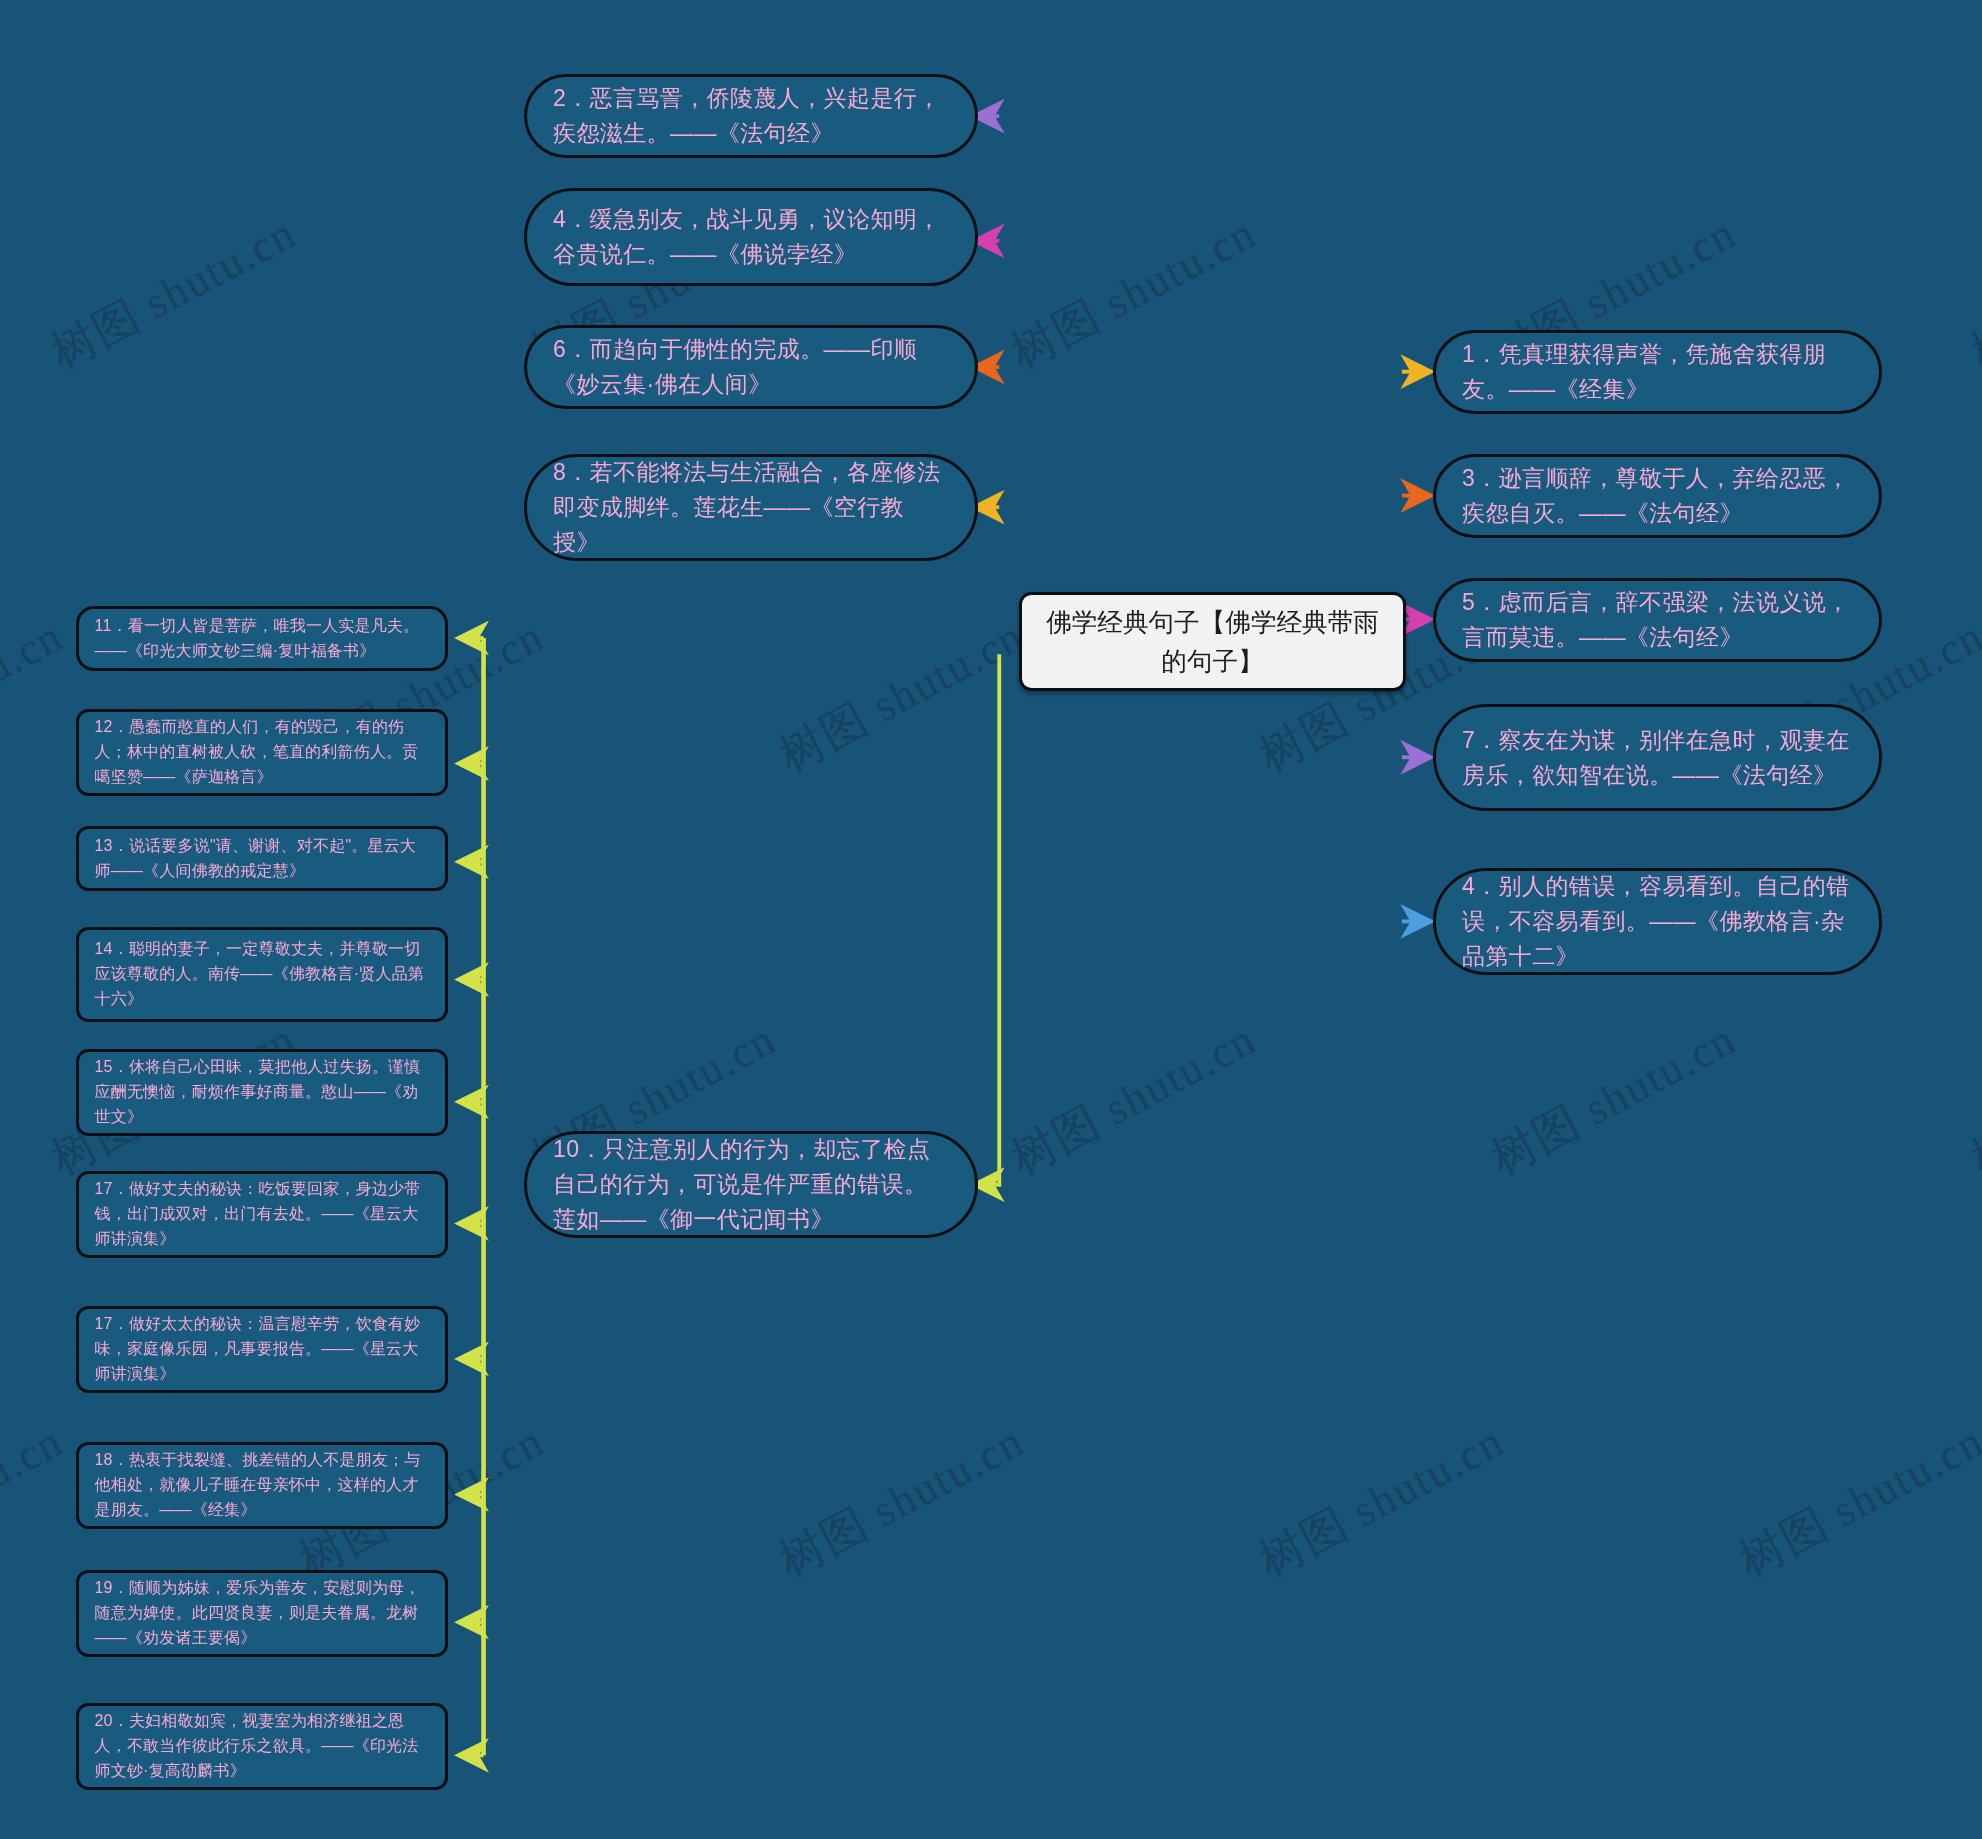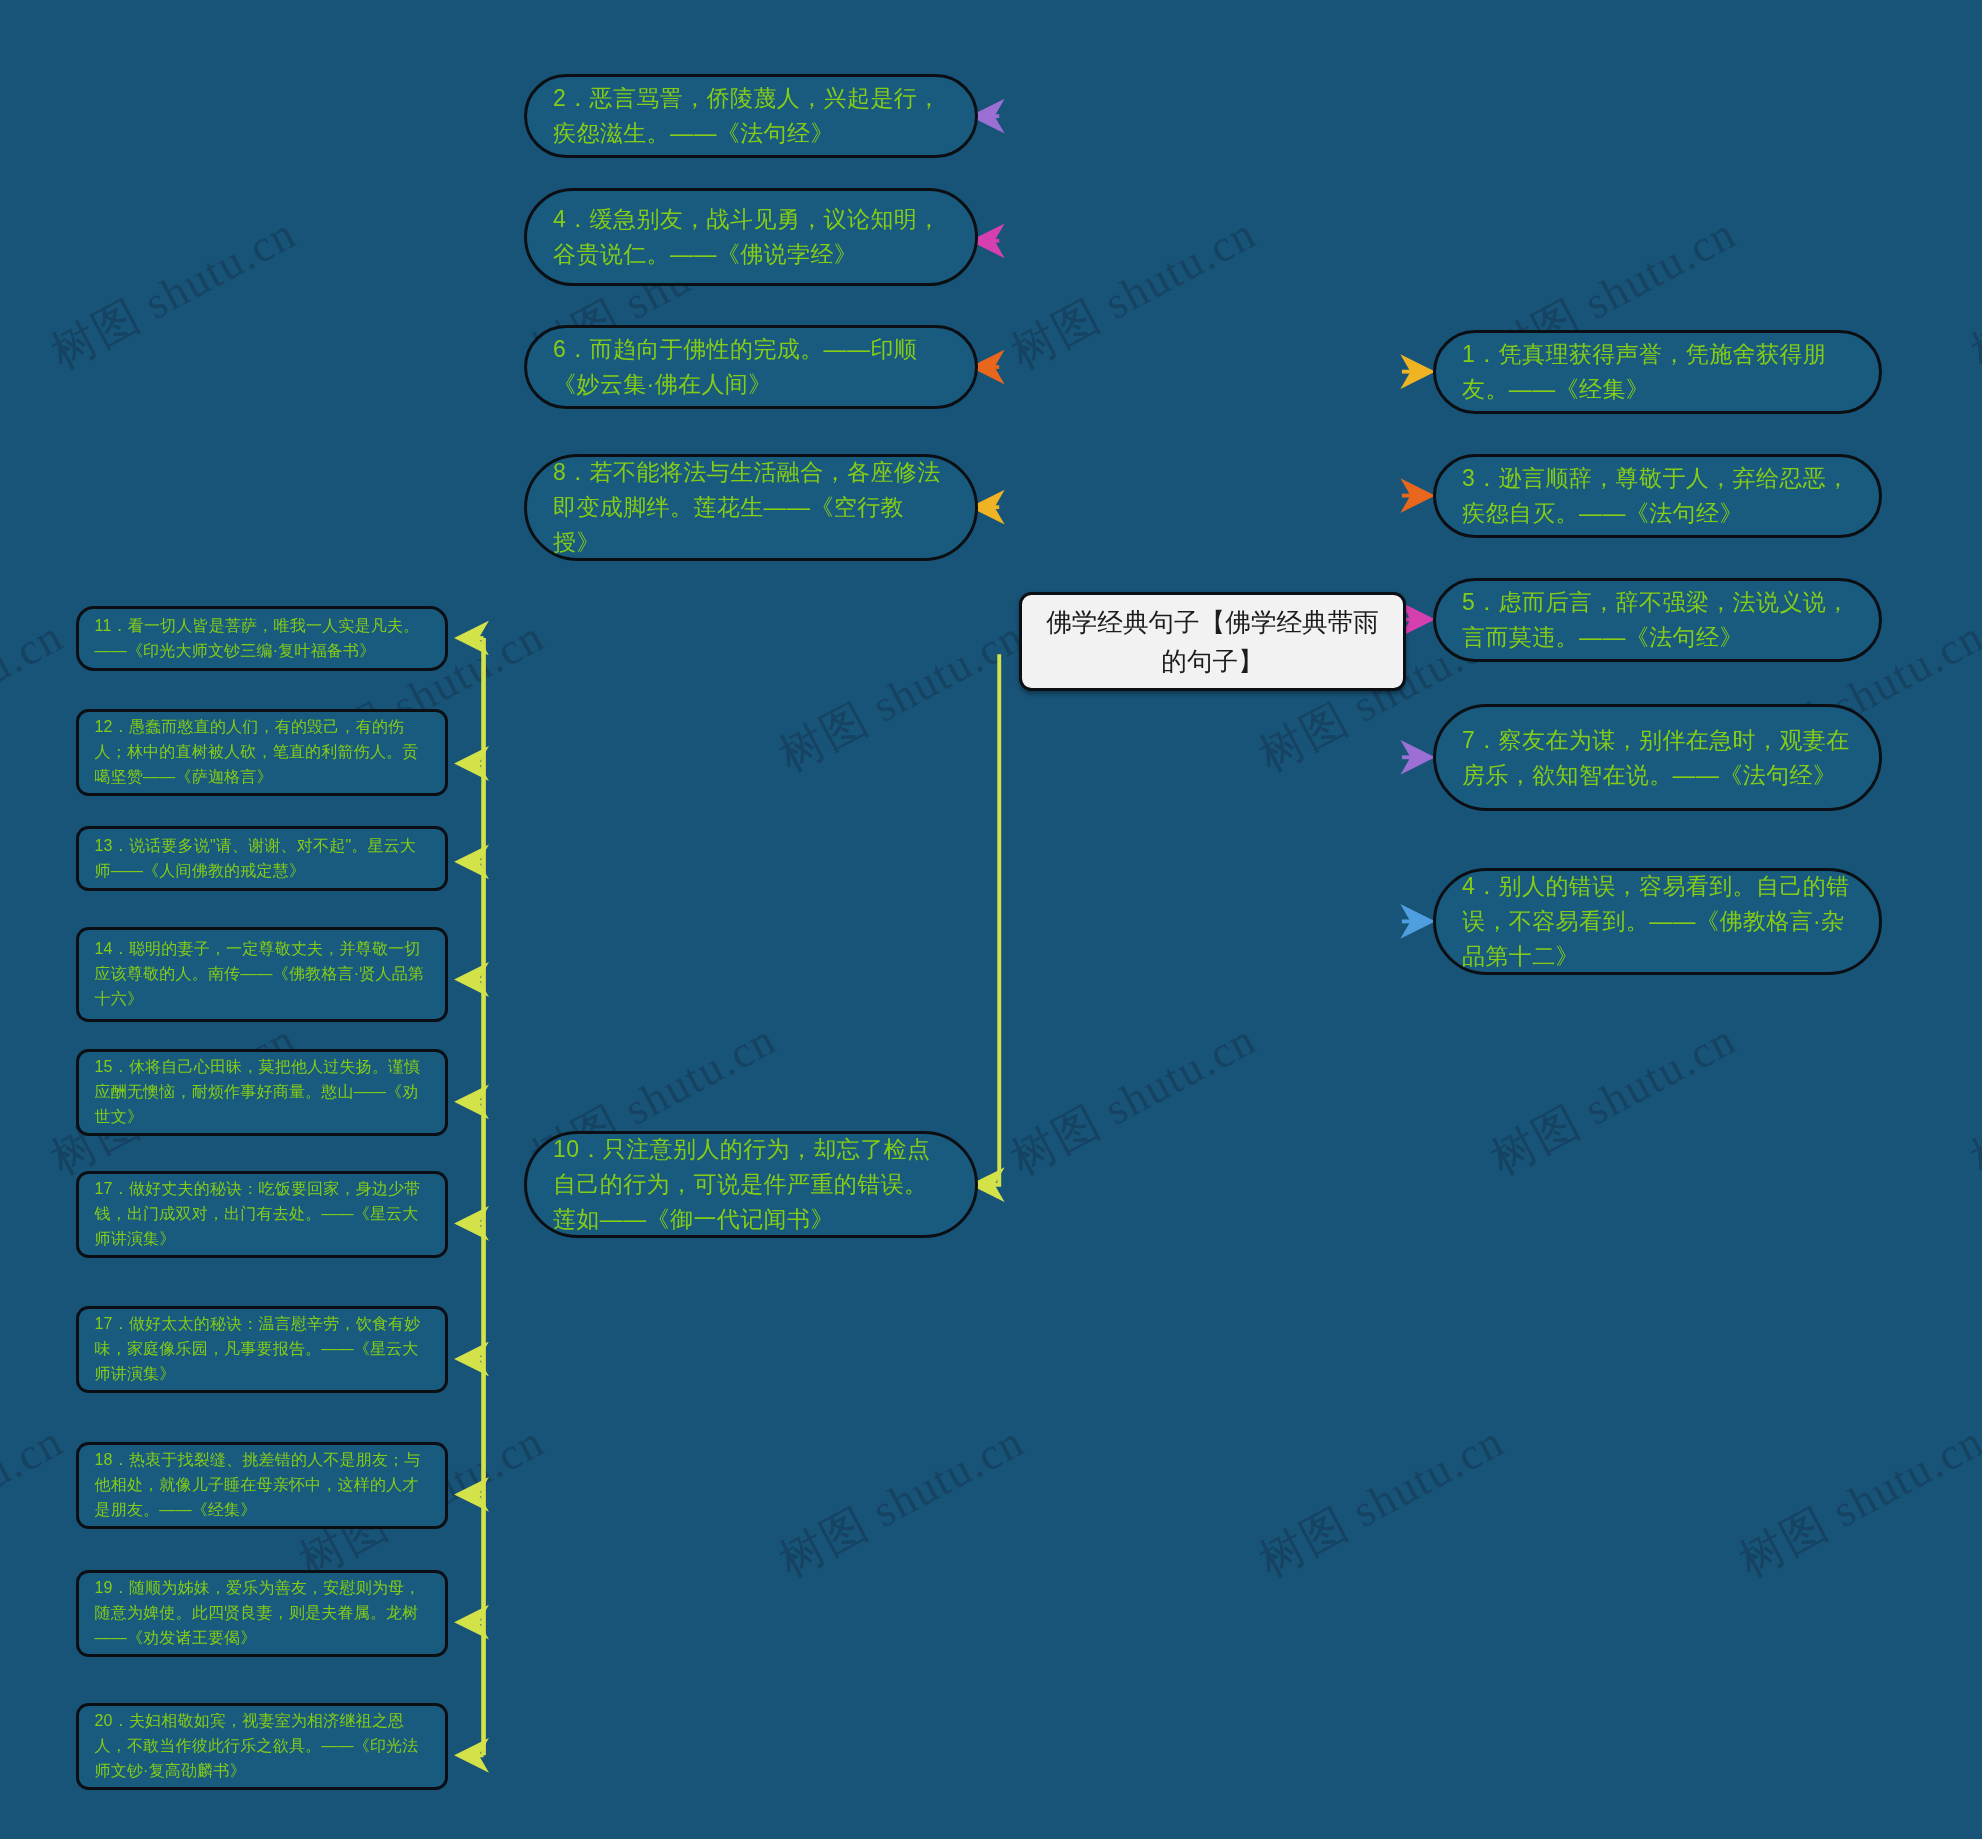--- a/index.html
+++ b/index.html
@@ -34,21 +34,21 @@
 
   
   #wires { position: absolute; inset: 0; z-index: 1; pointer-events: none; }
 
   
   .node {
     position: absolute;
     z-index: 2;
     border: 3.1px solid #0b0f14;
     background: #195b7f;
-    color: #84cc16;
+    color: #f9a8d4;
     display: flex;
     align-items: center;
     line-height: 1.52;
   }
   .node.big {
     border-radius: 54px;
     padding: 14px 26px;
     font-size: 23px;
     letter-spacing: 0.4px;
   }

